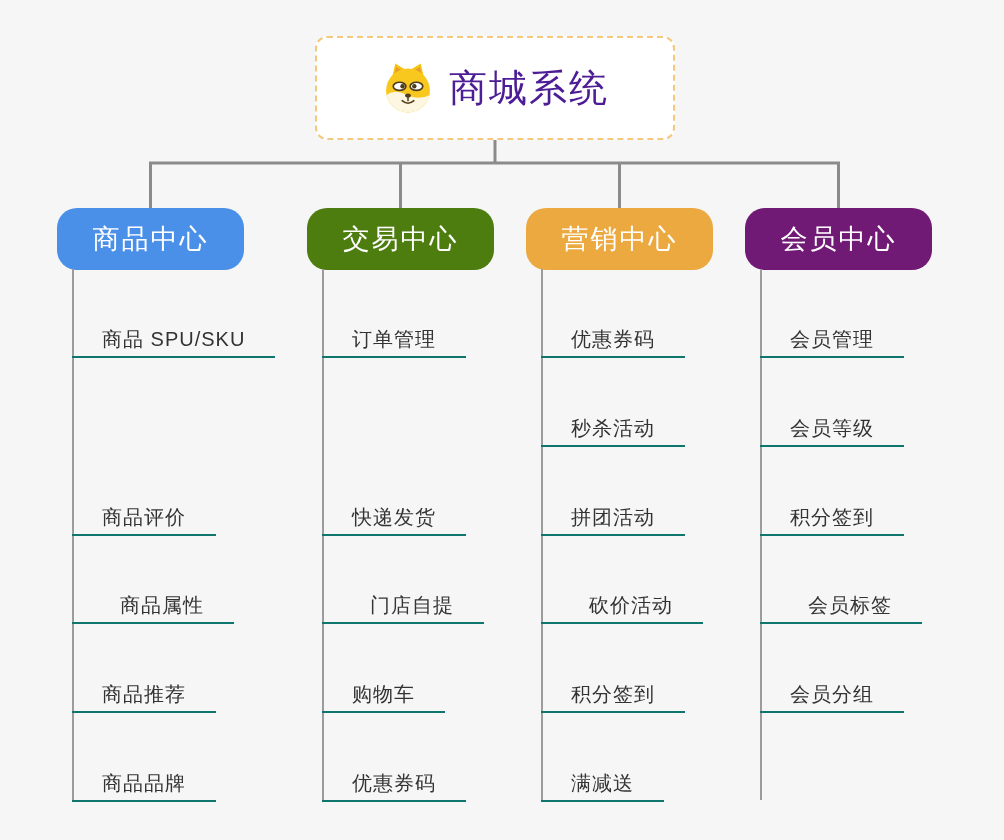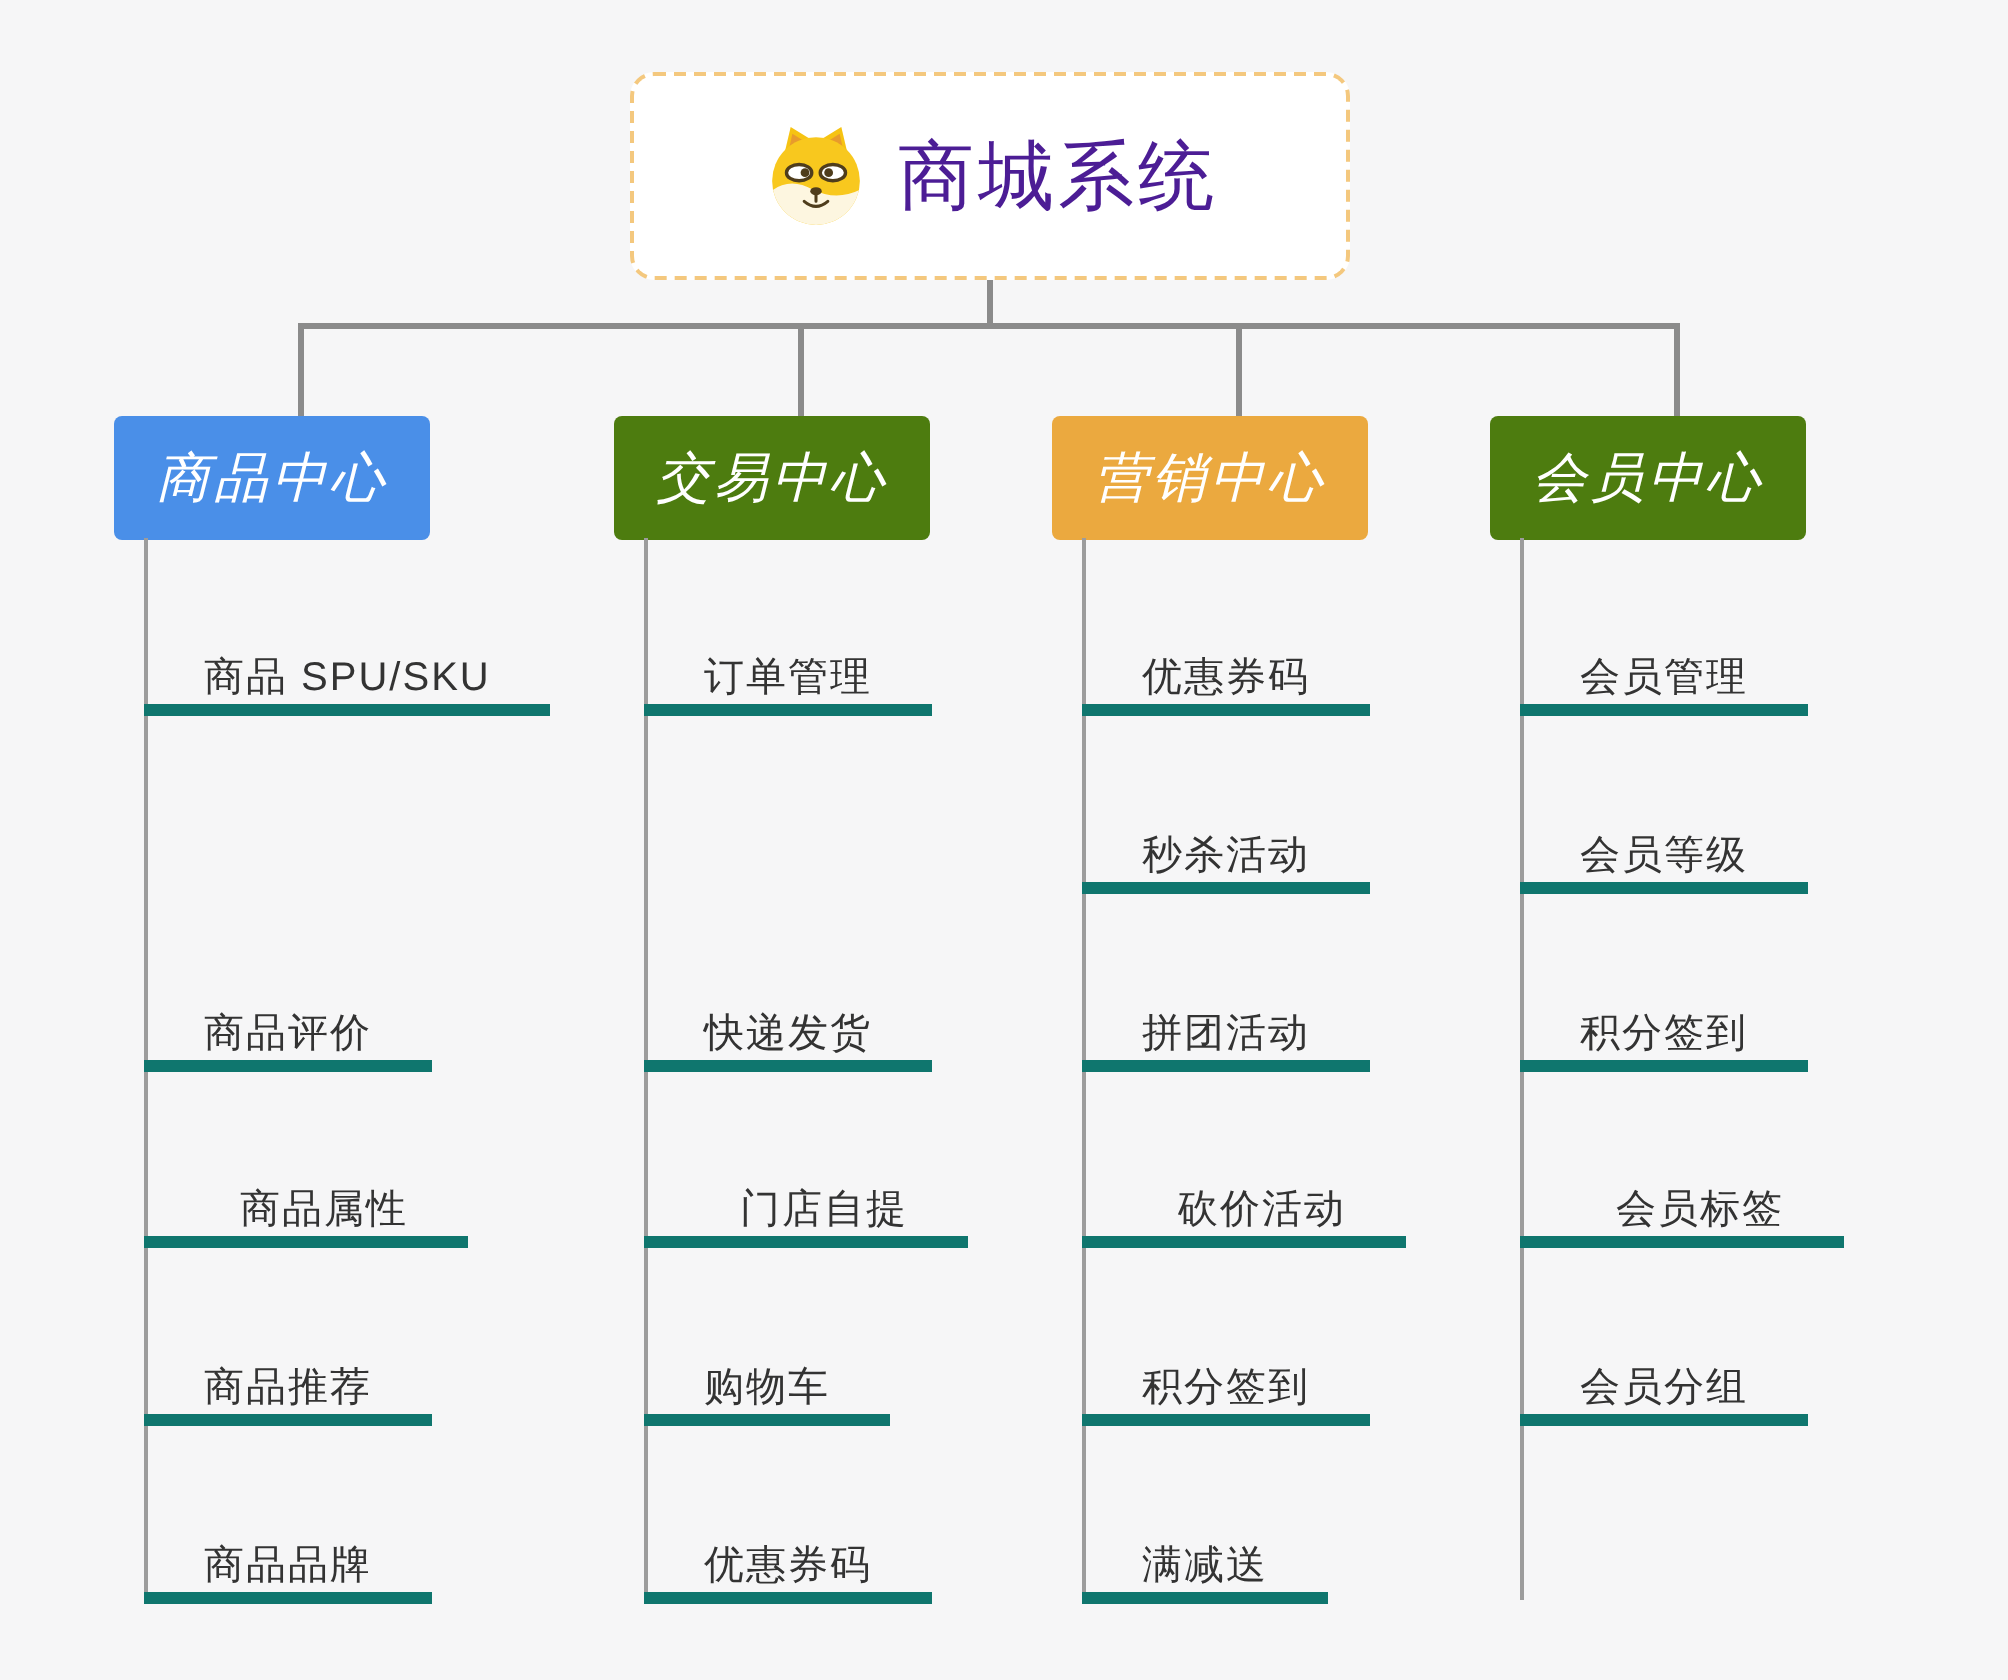--- a/index.html
+++ b/index.html
@@ -40,51 +40,50 @@
   .root-title {
     font-size: 38px;
     font-weight: 500;
     letter-spacing: 2px;
   }
   .dog-icon { width: 54px; height: 54px; display: block; }
   
   .branch-box {
     position: absolute;
     top: 208px;
-    width: 158px; height: 62px;
-    border-radius: 4px;
+    width: 187px; height: 62px;
+    border-radius: 20px;
     color: #ffffff;
     font-size: 27px;
     letter-spacing: 2px;
     display: flex;
     align-items: center;
     justify-content: center;
     box-sizing: border-box;
-    font-style: italic;
   }
   .bx0 { left: 57px; }
   .bx1 { left: 307px; }
   .bx2 { left: 526px; }
   .bx3 { left: 745px; }
   
   .trunk {
     position: absolute;
     top: 269px;
     width: 2px;
     height: 531px;
     background: #9c9c9c;
   }
   
   .child {
     position: absolute;
     box-sizing: border-box;
     height: 34px;
     line-height: 30px;
     padding: 0 30px;
-    border-bottom: 6px solid #0f766e;
+    border-bottom: 2px solid #0f766e;
     font-size: 20px;
     color: #333333;
     white-space: nowrap;
     letter-spacing: 1px;
   }
   .cl0 { left: 72px; }
   .cl1 { left: 322px; }
   .cl2 { left: 541px; }
   .cl3 { left: 760px; }
   .r0 { top: 324px; }
@@ -124,21 +123,21 @@
 
       <ellipse cx="32" cy="41" rx="3.4" ry="2.4" fill="#4f3d1c"></ellipse>
       <path d="M32 43 V47 M25 47 Q32 53 39 47" fill="none" stroke="#4f3d1c" stroke-width="1.8" stroke-linecap="round"></path>
     </svg>
     <span class="root-title" style="color: #4c1d95;">商城系统</span>
   </div>
 
   <div class="branch-box bx0" style="background-color: rgb(74, 143, 232);">商品中心</div>
   <div class="branch-box bx1" style="background-color: #4d7c0f;">交易中心</div>
   <div class="branch-box bx2" style="background-color: rgb(235, 169, 63);">营销中心</div>
-  <div class="branch-box bx3" style="background-color: #4d7c0f;">会员中心</div>
+  <div class="branch-box bx3" style="background-color: #701a75;">会员中心</div>
 
   <div class="trunk cl0"></div>
   <div class="trunk cl1"></div>
   <div class="trunk cl2"></div>
   <div class="trunk cl3"></div>
 
   <div class="child cl0 r0">商品 SPU/SKU</div>
   <div class="child cl0 r2">商品评价</div>
   <div class="child cl0 r3">商品属性</div>
   <div class="child cl0 r4">商品推荐</div>

